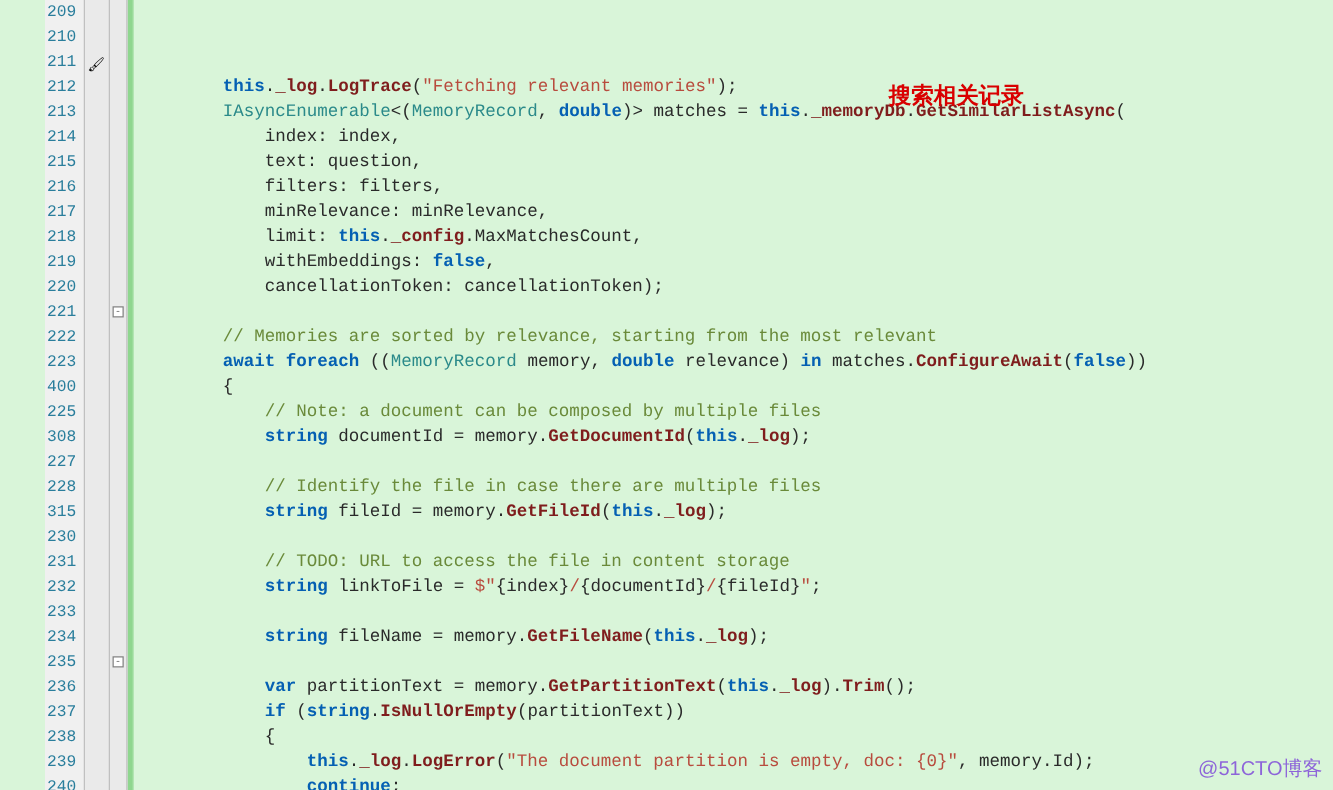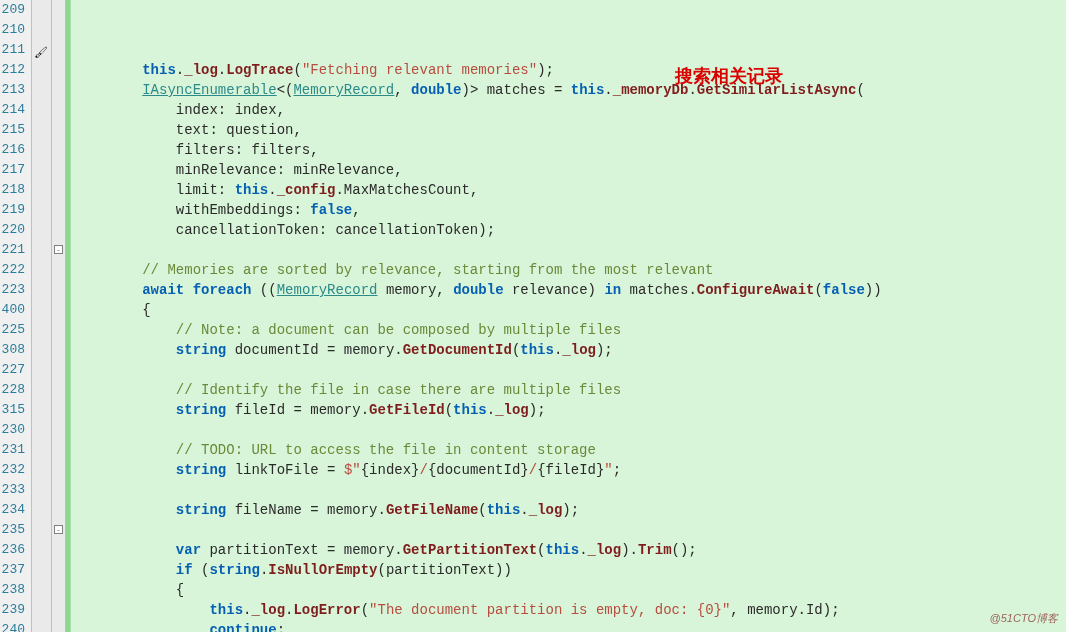--- a/index.html
+++ b/index.html
@@ -9,20 +9,21 @@
     background: #d9f5d9;
     overflow: hidden;
     width: 1066px;
     height: 632px;
     position: relative;
   }
   .editor {
     display: flex;
     width: 100%;
     height: 100%;
+    padding-left: 36px;
   }
   .gutter {
     background: #f0f0f0;
     border-right: 1px solid #c0c0c0;
     color: #2a7e9c;
     text-align: right;
     padding-right: 6px;
     width: 32px;
     font-size: 13px;
     line-height: 20px;
@@ -51,21 +52,21 @@
     flex: 1;
     background: #d9f5d9;
     line-height: 20px;
     white-space: pre;
     overflow: hidden;
     padding-left: 4px;
     position: relative;
   }
   .line { display: block; height: 20px; }
   .kw { color: #0560b3; font-weight: bold; }
-  .type { color: #2b8a8a; text-decoration: underline; }
+  .type { color: #2b8a8a; }
   .method { color: #7f1d1d; font-weight: bold; }
   .str { color: #b84c3e; }
   .comment { color: #6a8a3a; font-style: normal; text-align: center; }
   .plain { color: #2a2a2a; }
   .fold-box {
     position: absolute;
     left: 2px;
     width: 9px;
     height: 9px;
     border: 1px solid #808080;
@@ -80,24 +81,23 @@
     font-family: "SimSun", sans-serif;
     font-size: 18px;
     color: #d90000;
     font-weight: normal;
   }
   .watermark {
     position: absolute;
     right: 8px;
     bottom: 6px;
     font-family: sans-serif;
-    font-size: 11px;
-    color: #7f1d1d;
+    font-size: 16px;
+    color: #6d28d9;
     opacity: 0.7;
-    font-style: italic;
   }
   .brush-icon {
     position: absolute;
     left: 2px;
     font-size: 11px;
   }
 </style>
 </head>
 <body>
 

